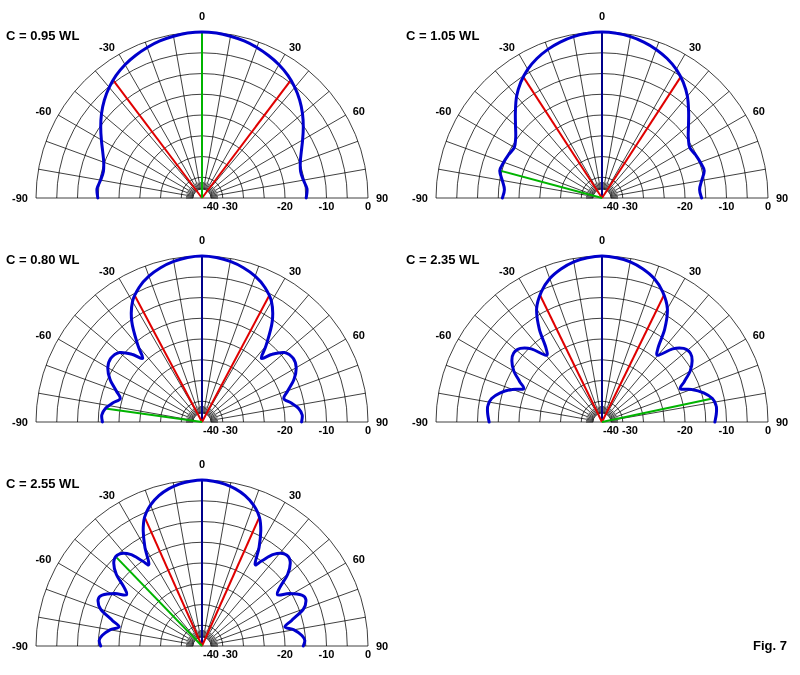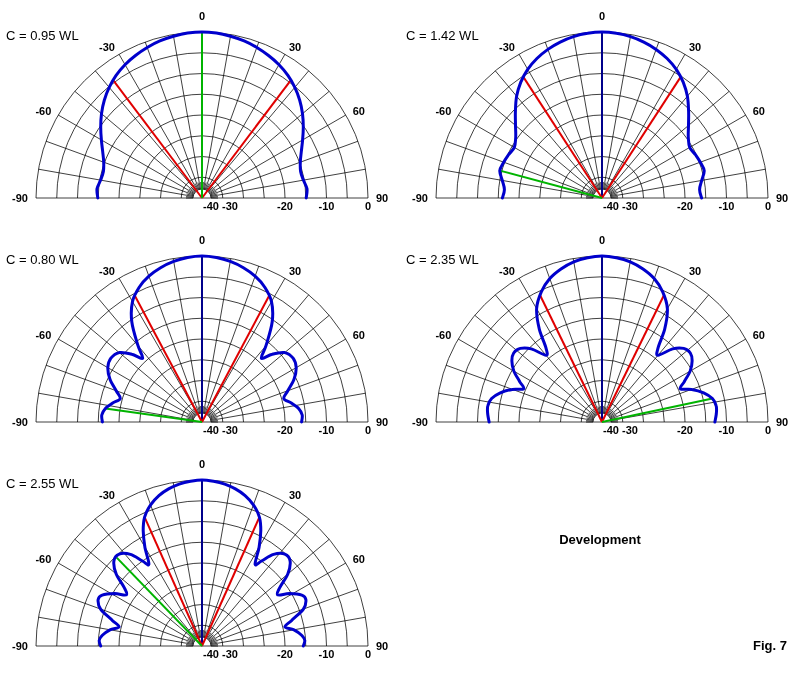--- a/index.html
+++ b/index.html
@@ -1,19 +1,19 @@
 <!DOCTYPE html>
 <html><head>
 <meta charset="utf-8">
 <style>
   html,body{margin:0;padding:0;background:#fff;}
   #stage{position:relative;width:800px;height:675px;background:#ffffff;overflow:hidden;
          font-family:"Liberation Sans",sans-serif;color:#000;}
   .plot{position:absolute;width:398px;height:222px;}
-  .plot-label{position:absolute;left:4px;top:26px;font-size:13px;font-weight:normal;white-space:pre;}
+  .plot-label{position:absolute;left:4px;top:26px;font-size:13px;font-weight:bold;white-space:pre;}
   .info-block{position:absolute;left:402px;top:497px;width:396px;text-align:center;
               font-size:13px;font-weight:bold;line-height:17px;white-space:pre-wrap;}
   .info-gap{height:17px;}
   .fig-caption{position:absolute;left:726px;top:638px;font-size:13px;font-weight:bold;padding-left:27px;}
   svg{display:block;}
 </style>
 </head>
 <body>
 
 <div id="stage">
@@ -35,21 +35,21 @@
         <text x="324.5" y="208" text-anchor="middle" font-family="&quot;Liberation Sans&quot;,sans-serif" font-size="11" font-weight="bold" fill="#000">-10</text>
         <text x="366.0" y="208" text-anchor="middle" font-family="&quot;Liberation Sans&quot;,sans-serif" font-size="11" font-weight="bold" fill="#000">0</text>
         <line x1="200" y1="196" x2="288.7" y2="78.3" stroke="#e00000" stroke-width="2"></line>
         <line x1="200" y1="196" x2="111.3" y2="78.3" stroke="#e00000" stroke-width="2"></line>
         <line x1="200" y1="196" x2="200.0" y2="30.0" stroke="#00b400" stroke-width="2"></line>
         <path d="M95.8 196.0C95.7 194.5 94.5 189.8 95.0 186.8C95.5 183.8 97.6 181.0 98.6 178.1C99.7 175.3 100.9 172.6 101.4 169.6C101.9 166.6 101.8 163.5 101.7 160.2C101.6 156.9 101.1 153.4 100.7 149.7C100.3 146.0 99.7 142.0 99.4 137.9C99.0 133.8 98.7 129.4 98.7 125.1C98.7 120.7 98.9 116.2 99.5 111.7C100.1 107.2 101.0 102.7 102.3 98.3C103.6 93.9 105.2 89.5 107.2 85.4C109.1 81.2 111.4 77.1 114.1 73.3C116.7 69.5 119.8 66.0 123.0 62.7C126.3 59.4 129.8 56.3 133.5 53.5C137.2 50.6 141.2 47.9 145.2 45.5C149.3 43.0 153.5 40.7 157.9 38.9C162.3 37.0 166.9 35.5 171.5 34.2C176.1 32.9 180.8 31.7 185.6 31.0C190.3 30.4 195.2 30.0 200.0 30.0C204.8 30.0 209.7 30.4 214.4 31.0C219.2 31.7 223.9 32.9 228.5 34.2C233.1 35.5 237.7 37.0 242.1 38.9C246.5 40.7 250.7 43.0 254.8 45.5C258.8 47.9 262.8 50.6 266.5 53.5C270.2 56.3 273.7 59.4 277.0 62.7C280.2 66.0 283.3 69.5 285.9 73.3C288.6 77.1 290.9 81.2 292.8 85.4C294.8 89.5 296.4 93.9 297.7 98.3C299.0 102.7 299.9 107.2 300.5 111.7C301.1 116.2 301.3 120.7 301.3 125.1C301.3 129.4 301.0 133.8 300.6 137.9C300.3 142.0 299.7 146.0 299.3 149.7C298.9 153.4 298.4 156.9 298.3 160.2C298.2 163.5 298.1 166.6 298.6 169.6C299.1 172.6 300.3 175.3 301.4 178.1C302.4 181.0 304.5 183.8 305.0 186.8C305.5 189.8 304.3 194.5 304.2 196.0" fill="none" stroke="#0000cc" stroke-width="3" stroke-linejoin="round" stroke-linecap="round"></path>
       </svg>
   </div>
 
   <div class="plot" style="left:402px;top:2px;">
-    <div class="plot-label">C = 1.42 WL</div>
+    <div class="plot-label">C = 1.05 WL</div>
     <svg width="398" height="222" viewBox="0 0 398 222">
         <path d="M179.25 196A20.75 20.75 0 0 1 220.75 196M158.5 196A41.5 41.5 0 0 1 241.5 196M137.75 196A62.25 62.25 0 0 1 262.25 196M117 196A83 83 0 0 1 283 196M96.25 196A103.75 103.75 0 0 1 303.75 196M75.5 196A124.5 124.5 0 0 1 324.5 196M54.75 196A145.25 145.25 0 0 1 345.25 196M34 196A166 166 0 0 1 366 196M191 196A9 9 0 0 1 209 196M191.0 196.0L184.0 196.0M191.0 195.2L184.1 194.6M191.1 194.4L184.2 193.2M191.3 193.7L184.5 191.9M191.5 192.9L185.0 190.5M191.8 192.2L185.5 189.2M192.2 191.5L186.1 188.0M192.6 190.8L186.9 186.8M193.1 190.2L187.7 185.7M193.6 189.6L188.7 184.7M194.2 189.1L189.7 183.7M194.8 188.6L190.8 182.9M195.5 188.2L192.0 182.1M196.2 187.8L193.2 181.5M196.9 187.5L194.5 181.0M197.7 187.3L195.9 180.5M198.4 187.1L197.2 180.2M199.2 187.0L198.6 180.1M200.0 187.0L200.0 180.0M200.8 187.0L201.4 180.1M201.6 187.1L202.8 180.2M202.3 187.3L204.1 180.5M203.1 187.5L205.5 181.0M203.8 187.8L206.8 181.5M204.5 188.2L208.0 182.1M205.2 188.6L209.2 182.9M205.8 189.1L210.3 183.7M206.4 189.6L211.3 184.7M206.9 190.2L212.3 185.7M207.4 190.8L213.1 186.8M207.8 191.5L213.9 188.0M208.2 192.2L214.5 189.2M208.5 192.9L215.0 190.5M208.7 193.7L215.5 191.9M208.9 194.4L215.8 193.2M209.0 195.2L215.9 194.6M209.0 196.0L216.0 196.0M184.2 193.2L36.5 167.2M185.0 190.5L44.0 139.2M186.1 188.0L56.2 113.0M187.7 185.7L72.8 89.3M189.7 183.7L93.3 68.8M192.0 182.1L117.0 52.2M194.5 181.0L143.2 40.0M197.2 180.2L171.2 32.5M200.0 180.0L200.0 30.0M202.8 180.2L228.8 32.5M205.5 181.0L256.8 40.0M208.0 182.1L283.0 52.2M210.3 183.7L306.7 68.8M212.3 185.7L327.2 89.3M213.9 188.0L343.8 113.0M215.0 190.5L356.0 139.2M215.8 193.2L363.5 167.2M34 196L366 196" fill="none" stroke="#000000" stroke-width="0.75"></path>
         <text x="200.0" y="18.0" text-anchor="middle" font-family="&quot;Liberation Sans&quot;,sans-serif" font-size="11" font-weight="bold" fill="#000">0</text>
         <text x="287.0" y="49.3" text-anchor="start" font-family="&quot;Liberation Sans&quot;,sans-serif" font-size="11" font-weight="bold" fill="#000">30</text>
         <text x="350.7" y="113.0" text-anchor="start" font-family="&quot;Liberation Sans&quot;,sans-serif" font-size="11" font-weight="bold" fill="#000">60</text>
         <text x="374.0" y="200.0" text-anchor="start" font-family="&quot;Liberation Sans&quot;,sans-serif" font-size="11" font-weight="bold" fill="#000">90</text>
         <text x="113.0" y="49.3" text-anchor="end" font-family="&quot;Liberation Sans&quot;,sans-serif" font-size="11" font-weight="bold" fill="#000">-30</text>
         <text x="49.3" y="113.0" text-anchor="end" font-family="&quot;Liberation Sans&quot;,sans-serif" font-size="11" font-weight="bold" fill="#000">-60</text>
         <text x="26.0" y="200.0" text-anchor="end" font-family="&quot;Liberation Sans&quot;,sans-serif" font-size="11" font-weight="bold" fill="#000">-90</text>
         <text x="201.0" y="208" text-anchor="start" font-family="&quot;Liberation Sans&quot;,sans-serif" font-size="11" font-weight="bold" fill="#000">-40</text>
@@ -131,21 +131,20 @@
         <text x="366.0" y="208" text-anchor="middle" font-family="&quot;Liberation Sans&quot;,sans-serif" font-size="11" font-weight="bold" fill="#000">0</text>
         <line x1="200" y1="196" x2="200" y2="30" stroke="#00008b" stroke-width="2"></line>
         <line x1="200" y1="196" x2="257.4" y2="67.1" stroke="#e00000" stroke-width="2"></line>
         <line x1="200" y1="196" x2="142.6" y2="67.1" stroke="#e00000" stroke-width="2"></line>
         <line x1="200" y1="196" x2="114.7" y2="107.6" stroke="#00b400" stroke-width="2"></line>
         <path d="M98.7 196.0C98.5 195.1 97.0 192.4 97.2 190.6C97.5 188.9 98.3 187.3 100.1 185.5C101.9 183.7 105.2 181.2 108.0 179.8C110.9 178.3 116.7 178.4 117.1 176.9C117.5 175.3 113.3 173.2 110.2 170.3C107.2 167.3 101.0 162.5 98.6 159.1C96.3 155.7 95.9 152.1 96.1 149.7C96.4 147.4 97.4 146.1 100.2 145.1C103.0 144.1 108.8 143.7 112.8 143.6C116.9 143.6 122.8 146.0 124.3 144.9C125.9 143.9 123.8 140.8 122.1 137.3C120.4 133.8 115.9 128.4 114.2 124.0C112.5 119.6 111.4 114.3 111.9 111.0C112.4 107.6 114.5 105.2 117.2 104.1C120.0 103.0 124.6 103.3 128.5 104.4C132.3 105.6 137.4 109.4 140.5 111.0C143.6 112.6 146.5 116.5 146.9 114.2C147.3 111.9 143.9 102.8 142.9 97.2C142.0 91.6 141.3 85.6 141.2 80.6C141.2 75.6 141.4 71.4 142.6 67.1C143.8 62.8 146.2 58.4 148.6 54.8C151.0 51.2 153.9 48.3 156.9 45.6C159.9 43.0 163.2 40.8 166.6 38.9C170.0 37.0 173.6 35.4 177.2 34.1C180.9 32.8 184.7 31.9 188.5 31.2C192.3 30.6 196.2 30.0 200.0 30.0C203.8 30.0 207.7 30.6 211.5 31.2C215.3 31.9 219.1 32.8 222.8 34.1C226.4 35.4 230.0 37.0 233.4 38.9C236.8 40.8 240.1 43.0 243.1 45.6C246.1 48.3 249.0 51.2 251.4 54.8C253.8 58.4 256.2 62.8 257.4 67.1C258.6 71.4 258.8 75.6 258.8 80.6C258.7 85.6 258.0 91.6 257.1 97.2C256.1 102.8 252.7 111.9 253.1 114.2C253.5 116.5 256.4 112.6 259.5 111.0C262.6 109.4 267.7 105.6 271.5 104.4C275.4 103.3 280.0 103.0 282.8 104.1C285.5 105.2 287.6 107.6 288.1 111.0C288.6 114.3 287.5 119.6 285.8 124.0C284.1 128.4 279.6 133.8 277.9 137.3C276.2 140.8 274.1 143.9 275.7 144.9C277.2 146.0 283.1 143.6 287.2 143.6C291.2 143.7 297.0 144.1 299.8 145.1C302.6 146.1 303.6 147.4 303.9 149.7C304.1 152.1 303.7 155.7 301.4 159.1C299.0 162.5 292.8 167.3 289.8 170.3C286.7 173.2 282.5 175.3 282.9 176.9C283.3 178.4 289.1 178.3 292.0 179.8C294.8 181.2 298.1 183.7 299.9 185.5C301.7 187.3 302.5 188.9 302.8 190.6C303.0 192.4 301.5 195.1 301.3 196.0" fill="none" stroke="#0000cc" stroke-width="3" stroke-linejoin="round" stroke-linecap="round"></path>
       </svg>
   </div>
 
   <div class="info-block">
-    <div>Development</div>
     <div class="info-gap"></div>
     
     
     
   </div>
 
   <div class="fig-caption">Fig. 7</div>
 
 </div>
 

